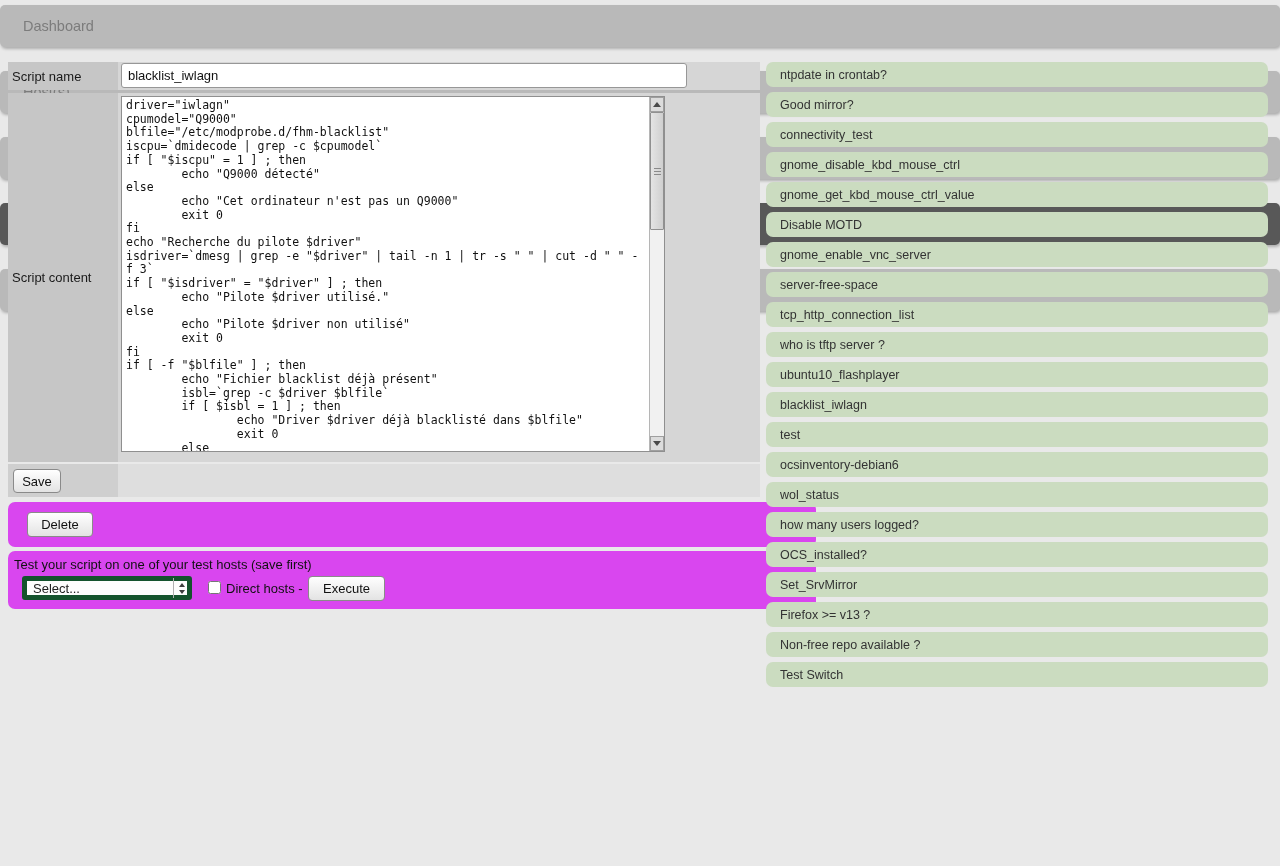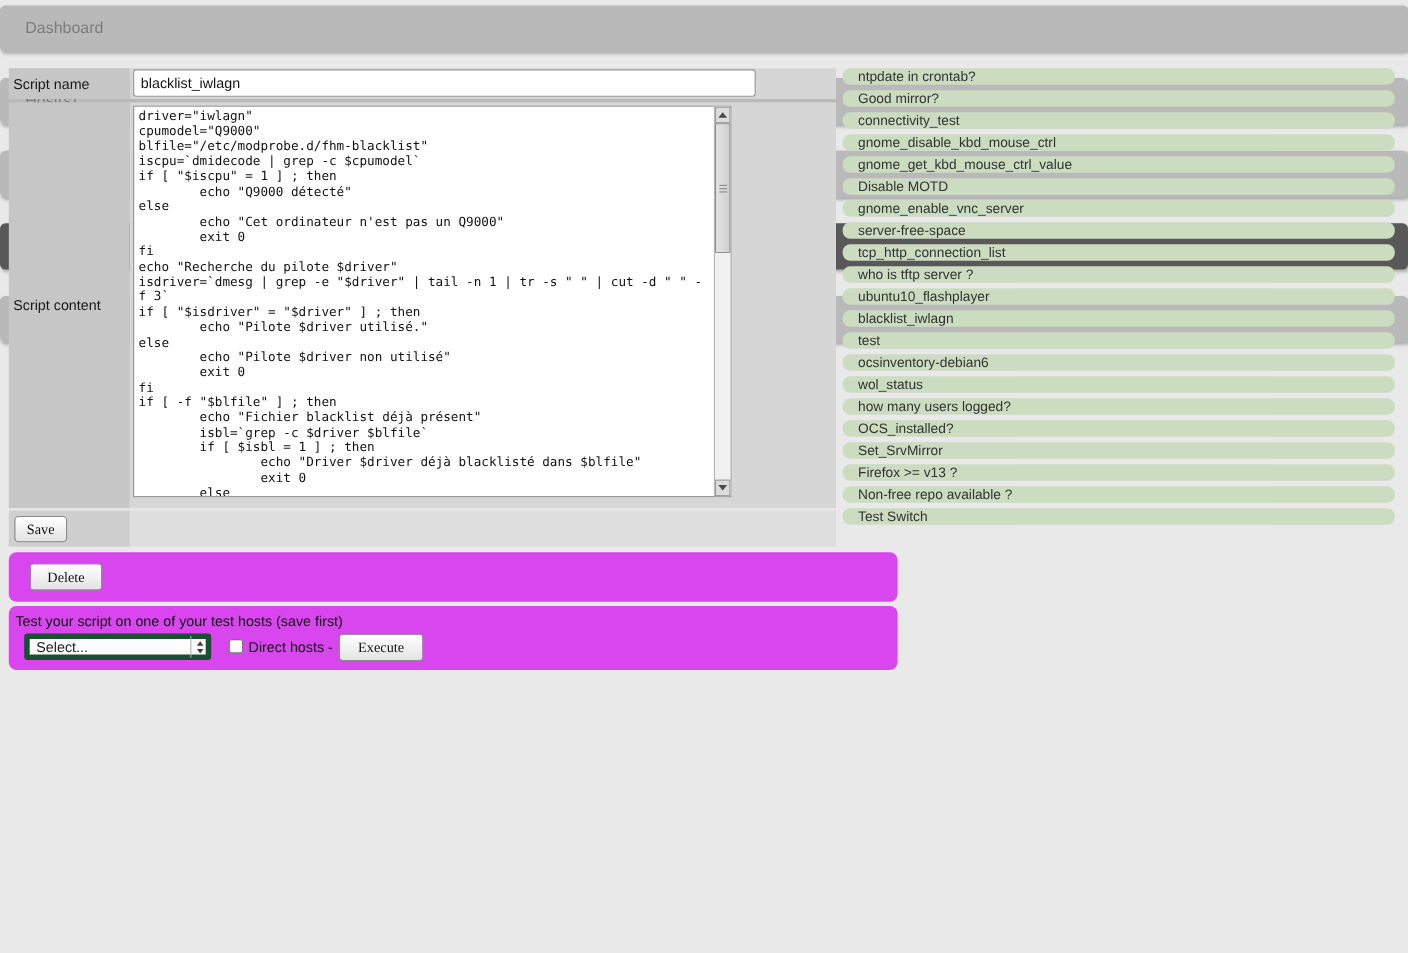--- a/index.html
+++ b/index.html
@@ -91,21 +91,21 @@
     width:7px; height:1px; background:#8a8a8a; content:""; display:block;
   }
   .sb-grip { position:relative; }
   .sb-grip::before { position:absolute; top:-3px; left:0; }
   .sb-grip::after  { position:absolute; top:3px;  left:0; }
 
   
   .btn {
     background:linear-gradient(#ffffff,#e3e3e3);
     border:1px solid #8a8a8a; border-radius:4px;
-    font-family:Liberation Serif, serif; font-size:13px; color:#111;
+    font-family:Liberation Sans, sans-serif; font-size:13px; color:#111;
     cursor:pointer;
   }
   #save-button { position:absolute; left:5px; top:5px; width:48px; height:24px; }
   #delete-button { position:absolute; left:19px; top:10px; width:66px; height:25px; }
   #execute-button { position:absolute; left:300px; top:25px; width:77px; height:25px; font-weight:400; }
 
   
   .panel {
     position:absolute; left:8px; width:808px;
     background:#d946ef; border-radius:7px;
@@ -140,21 +140,21 @@
   #direct-mode-checkbox {
     position:absolute; left:200px; top:30px; width:13px; height:13px; margin:0;
   }
   #direct-mode-label {
     position:absolute; left:218px; top:30px; font-size:13px; color:#111;
   }
 
   
   #script-list { position:absolute; left:766px; top:62px; width:502px; }
   .script-row {
-    height:15px; margin-bottom:5px;
+    height:25px; margin-bottom:5px;
     background:#cbdcc0; border-radius:7px;
     display:flex; align-items:center;
     padding-left:14px; font-size:12.5px; color:#333;
     cursor:pointer; white-space:nowrap;
   }
 </style>
 </head>
 <body>
 
 <div id="tabbar">

